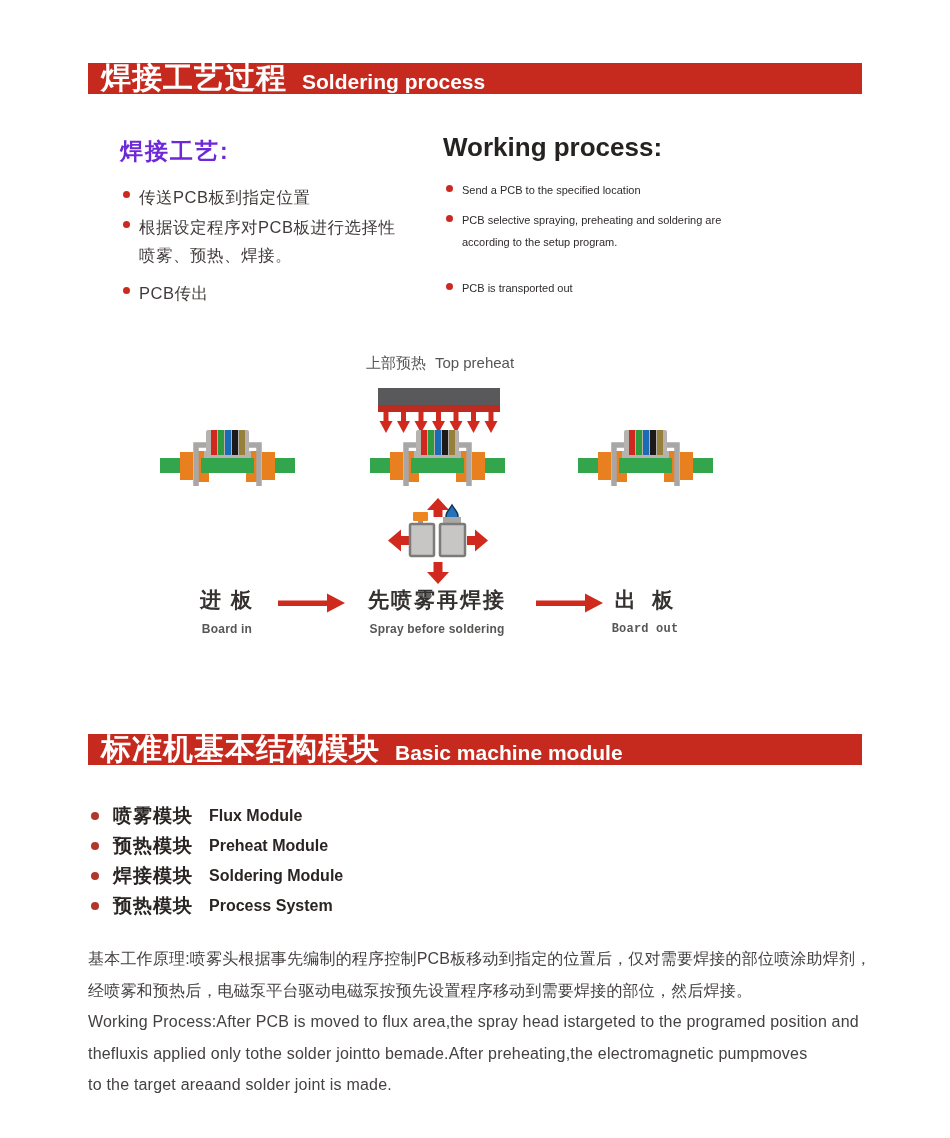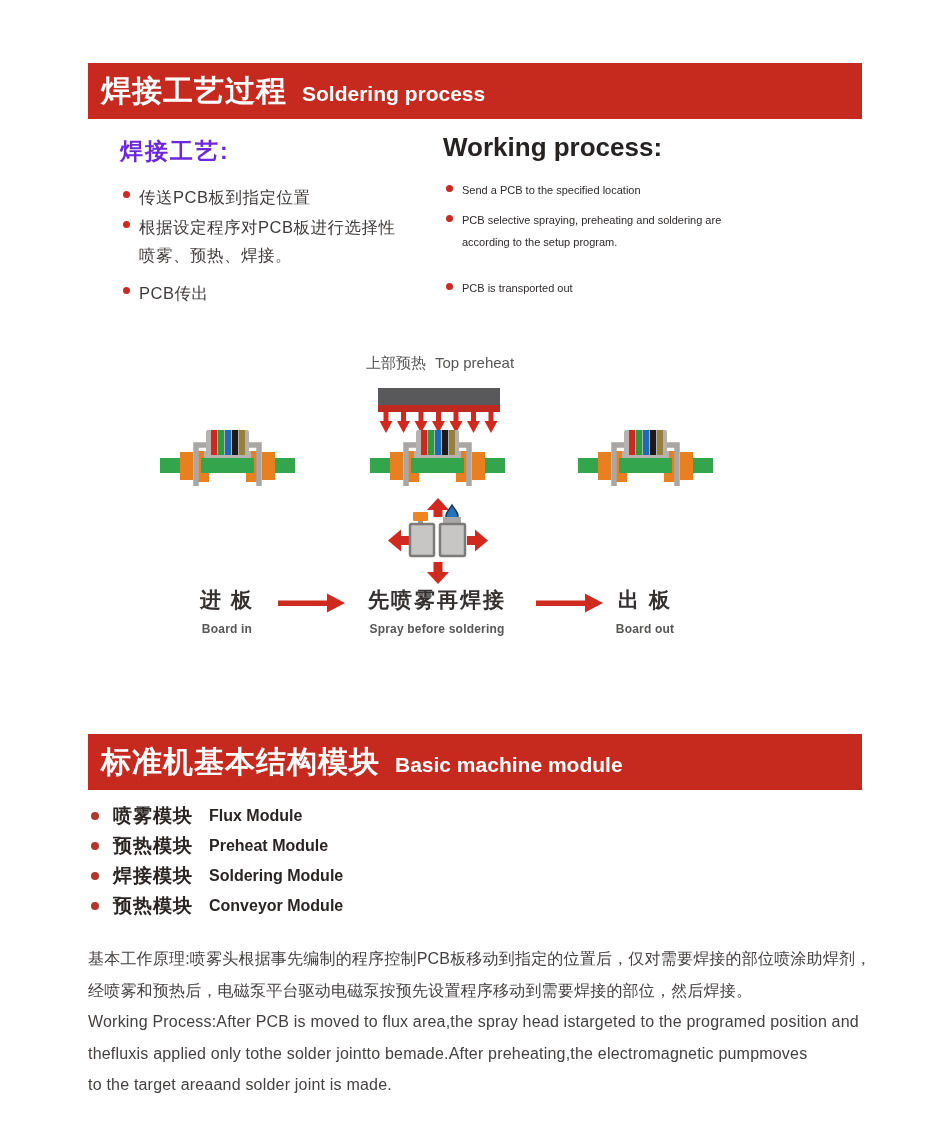--- a/index.html
+++ b/index.html
@@ -1,21 +1,21 @@
 <!DOCTYPE html>
 <html><head>
 <meta charset="utf-8">
 <style>
   * { margin:0; padding:0; box-sizing:border-box; }
   html,body { background:#ffffff; }
   body { font-family:"Liberation Sans","DejaVu Sans",sans-serif; }
   .page { position:relative; width:950px; height:1138px; background:#ffffff; overflow:hidden; }
 
   
-  .banner { position:absolute; left:88px; width:774px; height:56px; background:#c62a1f;
+  .banner { position:absolute; left:88px; width:774px; height:31px; background:#c62a1f;
             color:#ffffff; display:flex; align-items:center; padding-left:13px; }
   #banner1 { top:63px; }
   #banner2 { top:734px; }
   .banner-zh { font-size:30px; font-weight:bold; letter-spacing:1px; white-space:nowrap; }
   .banner-en { font-size:21px; font-weight:bold; margin-left:15px; position:relative; top:3px; white-space:nowrap; }
 
   
   .col-left  { position:absolute; left:120px; top:136px; width:320px; }
   .col-right { position:absolute; left:443px; top:132px; width:430px; }
   .col-title-zh { font-size:23px; font-weight:bold; color:#6d28d9; letter-spacing:2px; }
@@ -37,21 +37,21 @@
                    font-size:15px; color:#565554; white-space:nowrap; }
   .preheat-en { margin-left:9px; }
   .heater  { position:absolute; left:378px; top:38px; }
   .pcb1 { position:absolute; left:160px; top:77px; }
   .pcb2 { position:absolute; left:370px; top:77px; }
   .pcb3 { position:absolute; left:578px; top:77px; }
   .nozzles { position:absolute; left:388px; top:146px; }
   .stage { position:absolute; top:236px; text-align:center; }
   .stage1 { left:157px; width:140px; }
   .stage2 { left:327px; width:220px; }
-  .stage3 { left:575px; width:140px; }
+  .stage3 { left:575px; width:140px;font-family:Liberation Mono, monospace; }
   .stage-zh { font-size:21px; font-weight:bold; color:#343130; letter-spacing:2px; }
   .stage-en { font-size:12px; font-weight:bold; color:#575756; margin-top:8px; letter-spacing:0.2px; }
   .flow { position:absolute; top:243px; }
   .flow1 { left:278px; }
   .flow2 { left:536px; }
 
   
   .modules { position:absolute; left:91px; top:801px; }
   .mrow { display:flex; align-items:center; height:30px; }
   .mdot { width:8px; height:8px; border-radius:50%; background:#b0372a; margin-right:14px; flex:none; }
@@ -231,21 +231,21 @@
       <span class="men">Preheat Module</span>
     </div>
     <div class="mrow">
       <span class="mdot"></span>
       <span class="mzh">焊接模块</span>
       <span class="men">Soldering Module</span>
     </div>
     <div class="mrow">
       <span class="mdot"></span>
       <span class="mzh">预热模块</span>
-      <span class="men">Conveyor Module</span>
+      <span class="men">Process System</span>
     </div>
   </div>
 
   <div class="principle">
     <div class="p-line">基本工作原理:喷雾头根据事先编制的程序控制PCB板移动到指定的位置后，仅对需要焊接的部位喷涂助焊剂，</div>
     <div class="p-line">经喷雾和预热后，电磁泵平台驱动电磁泵按预先设置程序移动到需要焊接的部位，然后焊接。</div>
     <div class="p-line">Working Process:After PCB is moved to flux area,the spray head istargeted to the programed position and</div>
     <div class="p-line">thefluxis applied only tothe solder jointto bemade.After preheating,the electromagnetic pumpmoves</div>
     <div class="p-line">to the target areaand solder joint is made.</div>
   </div>

